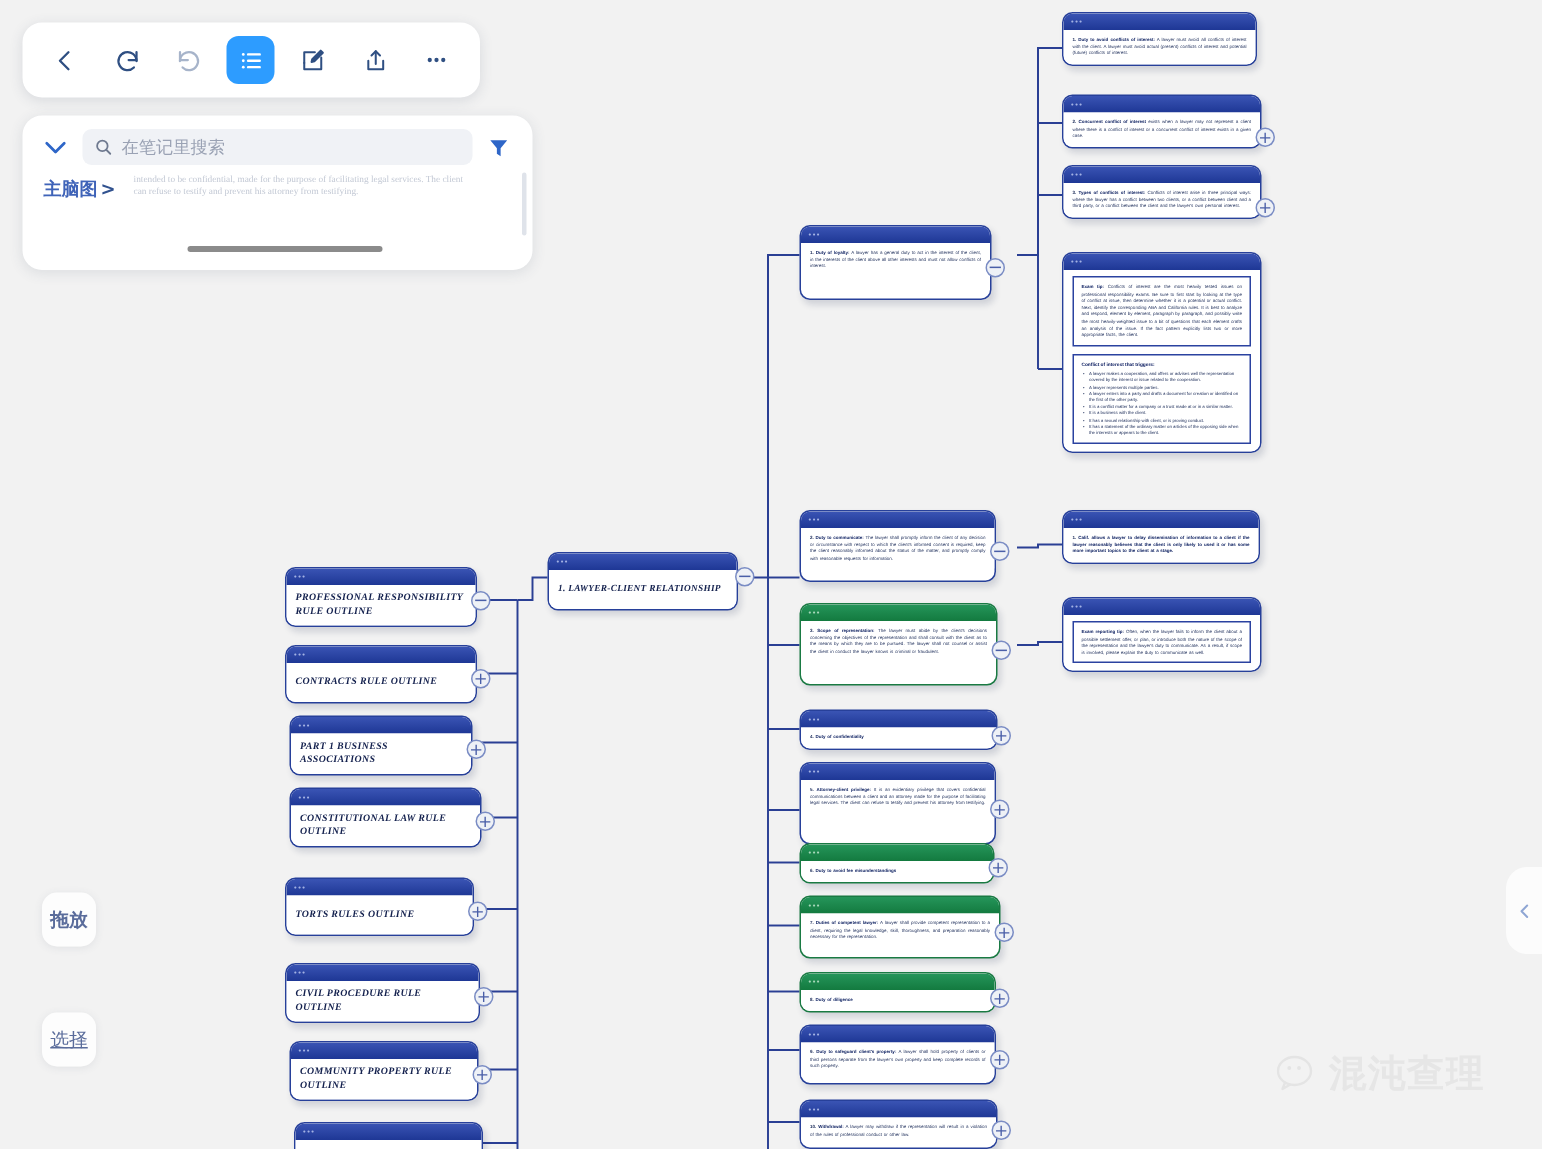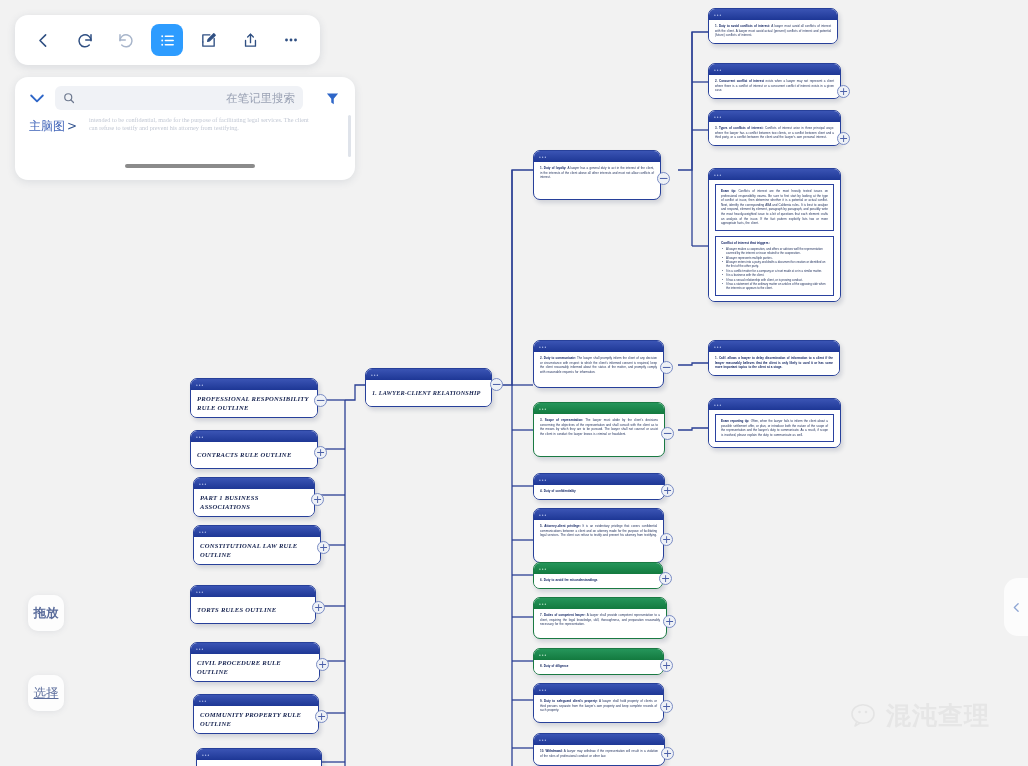--- a/index.html
+++ b/index.html
@@ -138,32 +138,31 @@
     padding: 9px 12px 4px 12px;
   }
   #panel .chev { width: 26px; color: #2e66c8; display:flex; align-items:center; }
   #panel .searchbox {
     flex: 1;
     background: #f0f2f6;
     border-radius: 6px;
     height: 24px;
     display: flex; align-items: center;
     padding: 0 8px;
-    margin: 0 18px 0 2px;
-    justify-content: space-between;
+    margin: 0 6px 0 2px;
   }
   #panel .searchbox .ph {
     font-size: 11.5px; color: #9aa2b4; margin-left: 6px;
     font-family: "DejaVu Sans", sans-serif;
   }
   #panel .filter { width: 22px; display: flex; justify-content: center; color:#2e66c8; }
 
   #panel .noterow { display: flex; padding: 2px 12px 0 14px; }
   #panel .crumb {
-    font-size: 12px; color: #3f63b8; font-weight: normal;
+    font-size: 12px; color: #3f63b8; font-weight: bold;
     white-space: nowrap; padding-top: 2px;
     font-family: "DejaVu Sans", sans-serif;
   }
   #panel .crumb .gt { color:#31528f; margin-left:2px; font-size:12px;}
   #panel .notetext {
     margin-left: 12px;
     font-size: 6.2px; line-height: 8px;
     color: #c2c8d4;
     font-family: "Liberation Serif", serif;
     max-width: 220px;

